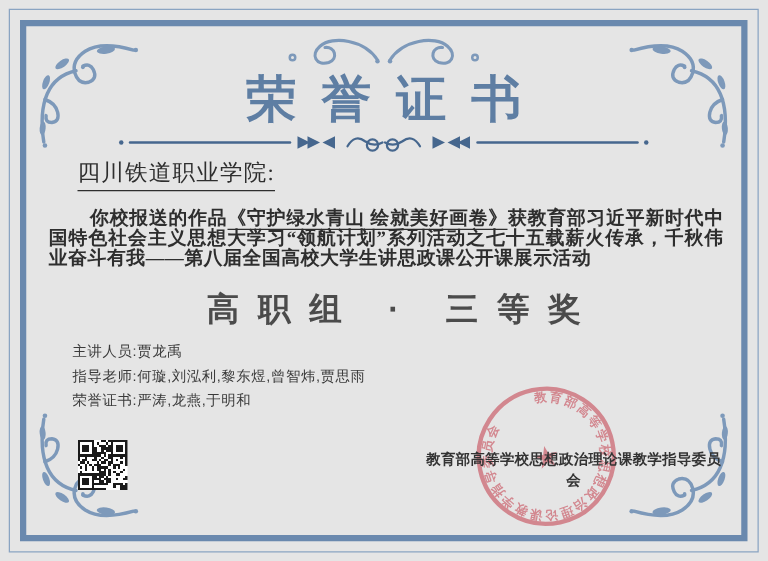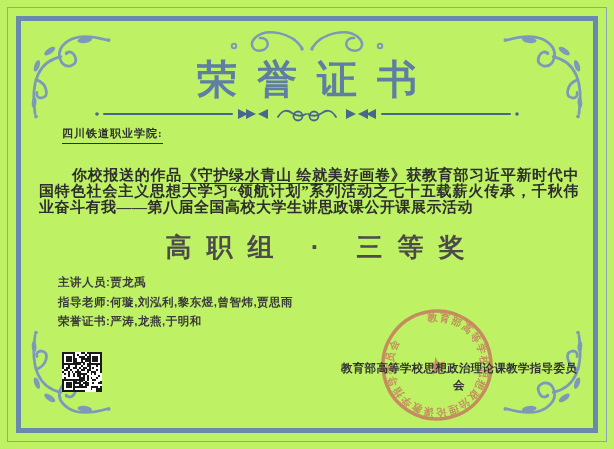--- a/index.html
+++ b/index.html
@@ -1,17 +1,17 @@
 <!DOCTYPE html>
 <html><head>
 <meta charset="utf-8">
 <style>
   html,body{margin:0;padding:0;background:#fff;}
   .page{
-    position:relative;width:614px;height:449px;background:#bef264;overflow:hidden;
+    position:relative;width:614px;height:449px;background:#e5e5e5;overflow:hidden;
     font-family:"Liberation Serif","DejaVu Serif",serif;
   }
   
   .frame-outer{position:absolute;inset:7px;border:1.5px solid #8aa4c2;pointer-events:none;}
   .frame-inner{position:absolute;inset:16px;border:5px solid #6a89ae;pointer-events:none;}
   
   .corner{position:absolute;width:92px;height:100px;color:#7d99ba;}
   .corner svg{width:100%;height:100%;display:block;}
   .c-tl{left:24px;top:25px;}
   .c-tr{right:24px;top:25px;transform:scaleX(-1);}
@@ -22,38 +22,38 @@
   
   .title{
     position:absolute;left:0;right:0;top:52px;text-align:center;
     font-size:40px;font-weight:bold;color:#5e7ea3;
     letter-spacing:20px;padding-left:20px;
   }
   
   .divider{position:absolute;left:50%;top:105px;transform:translateX(-50%);width:430px;height:18px;color:#46678e;}
   
   .recipient{
-    position:absolute;left:62px;top:126px;font-size:11px;font-weight:bold;color:#2e2e2e;
+    position:absolute;left:62px;top:126px;font-size:18px;font-weight:normal;color:#2e2e2e;
     border-bottom:1.5px solid #2e2e2e;padding-bottom:2px;letter-spacing:1px;
   }
   
   .body-par{
     position:absolute;left:39px;top:152px;width:540px;
     font-size:15px;line-height:16px;font-weight:bold;color:#2e2e2e;
     text-indent:2.2em;text-align:justify;letter-spacing:0.5px;
   }
   .body-par .u{border-bottom:1.5px solid #2e2e2e;}
   
   .award{
     position:absolute;left:0;right:0;top:230px;text-align:center;
     font-size:26px;font-weight:bold;color:#4b4b4b;letter-spacing:15px;padding-left:31px;
     font-family:"Liberation Sans","DejaVu Sans",sans-serif;
   }
   
-  .people{position:absolute;left:58px;top:273px;font-size:11.5px;font-weight:bold;color:#3a3a3a;
+  .people{position:absolute;left:58px;top:273px;font-size:11.5px;font-weight:normal;color:#3a3a3a;
     font-family:"Liberation Sans","DejaVu Sans",sans-serif;}
   .people .row{height:19.5px;line-height:19.5px;letter-spacing:0.5px;}
   
   .qr{position:absolute;left:62px;top:352px;width:40px;height:40px;}
   .certno{
     position:absolute;left:108px;top:383px;font-size:12px;font-weight:bold;color:#2e2e2e;
     letter-spacing:1px;
   }
   .certno .num{letter-spacing:2.5px;}
   

